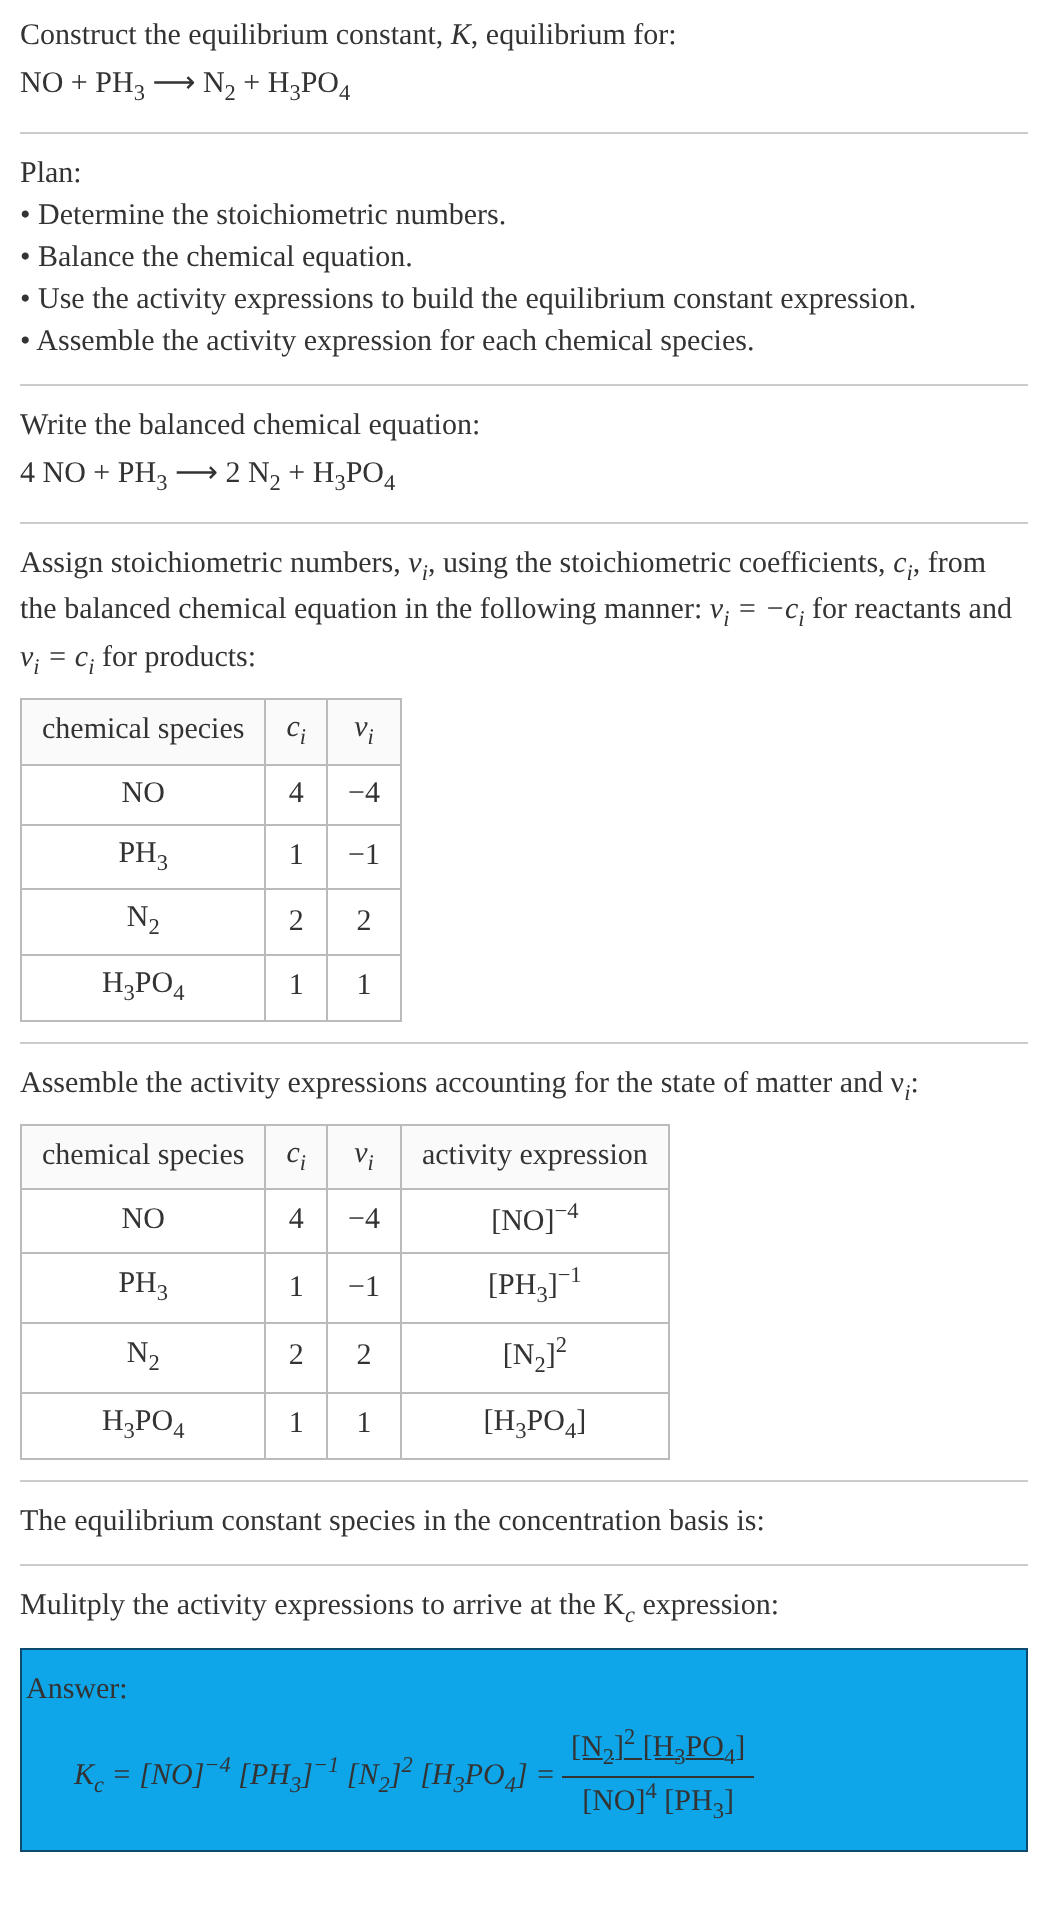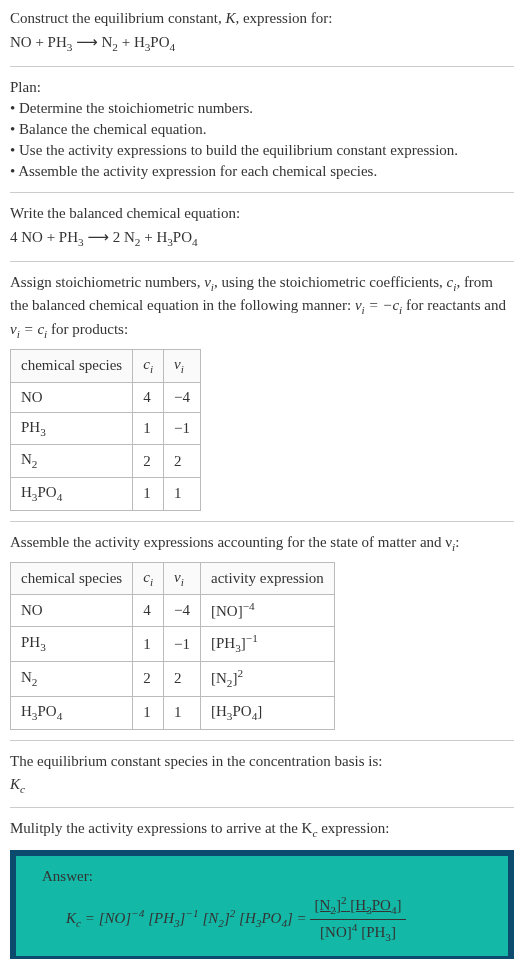--- a/index.html
+++ b/index.html
@@ -28,30 +28,30 @@
     .italic {
       font-style: italic;
     }
     table {
       border-collapse: collapse;
       margin: 6px 0;
     }
     th, td {
       border: 1px solid #bbb;
       padding: 4px 10px;
-      text-align: left;
+      text-align: center;
       font-weight: normal;
     }
     th {
       background: #fafafa;
     }
     .answer-box {
-      background: #14b8a6;
-      border: 6px solid #0c4a6e;
-      padding: 10px 26px;
+      background: #0ea5e9;
+      border: 1px solid #0c4a6e;
+      padding: 10px 2px;
       margin-top: 8px;
     }
     .frac {
       display: inline-block;
       vertical-align: middle;
       text-align: center;
     }
     .frac .num {
       display: block;
       border-bottom: 1px solid #333;
@@ -66,21 +66,21 @@
       margin: 2px 0 6px 0;
     }
     .arrow {
       font-family: Arial, sans-serif;
     }
   </style>
 </head>
 <body>
 
 <div>
-  <span>Construct the equilibrium constant, </span><span class="italic">K</span><span>, expression for:</span>
+  <span>Construct the equilibrium constant, </span><span class="italic">K</span><span>, equilibrium for:</span>
   <div class="eq-line">NO + PH<span class="sub">3</span> <span class="arrow">⟶</span> N<span class="sub">2</span> + H<span class="sub">3</span>PO<span class="sub">4</span></div>
 </div>
 
 <hr>
 
 <div>
   <div>Plan:</div>
   <div>• Determine the stoichiometric numbers.</div>
   <div>• Balance the chemical equation.</div>
   <div>• Use the activity expressions to build the equilibrium constant expression.</div>
@@ -166,21 +166,20 @@
     <td>1</td>
     <td>[H<span class="sub">3</span>PO<span class="sub">4</span>]</td>
   </tr>
 </tbody>
   </table>
 
 <hr>
 
 <div>
   <div>The equilibrium constant species in the concentration basis is:</div>
-  <div class="italic eq-line">K<span class="sub italic">c</span></div>
 </div>
 
 <hr>
 
 <div>Mulitply the activity expressions to arrive at the K<span class="sub italic">c</span> expression:</div>
 
 <div class="answer-box">
   <div>Answer:</div>
   <div style="padding:6px 0 0 24px;">
     <span class="italic">K<span class="sub italic">c</span> = [NO]<span class="sup">−4</span> [PH<span class="sub">3</span>]<span class="sup">−1</span> [N<span class="sub">2</span>]<span class="sup">2</span> [H<span class="sub">3</span>PO<span class="sub">4</span>] = </span>

